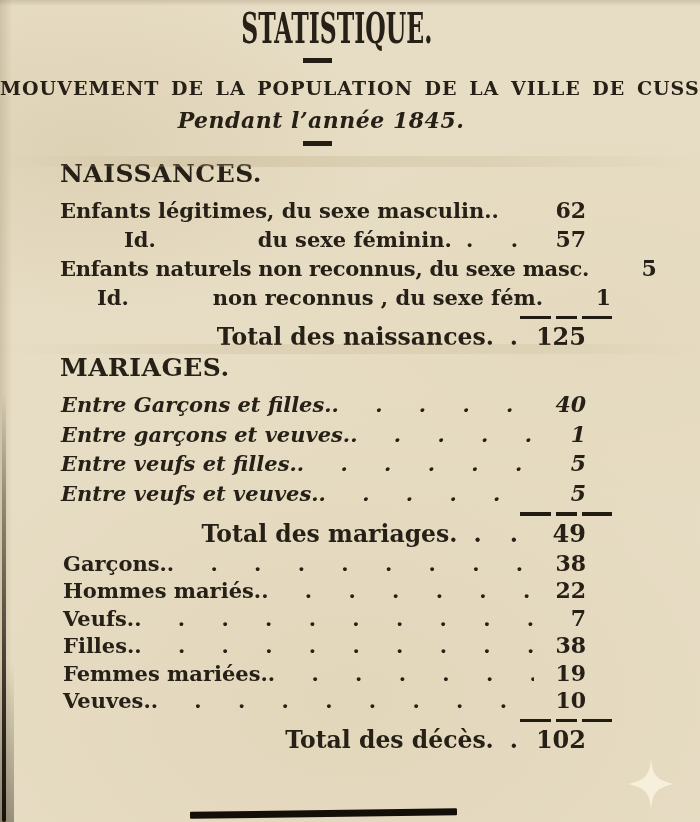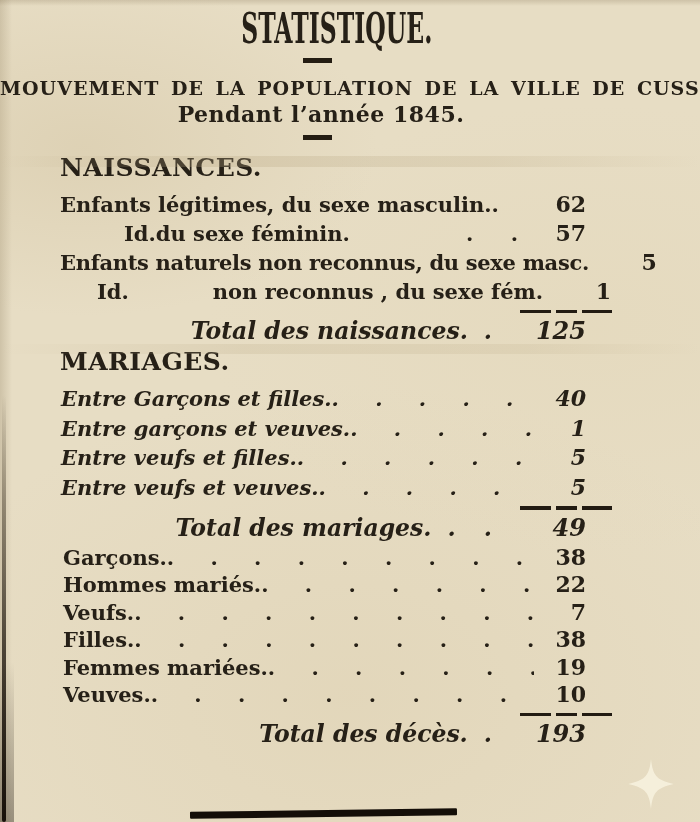--- a/index.html
+++ b/index.html
@@ -44,22 +44,23 @@
 
   .movement {
     margin-top: 14px;
     font-size: 19px;
     letter-spacing: 1px;
     word-spacing: 4px;
     white-space: nowrap;
   }
 
   .period {
-    margin-top: 2px;
+    margin-top: 8px;
     font-size: 22px;
+    font-style: italic;
     letter-spacing: 0.5px;
     padding-right: 58px;
   }
 
   
   .content { margin: 0 114px 0 60px; } 
 
   .sec-heading { text-align: left; font-size: 25px; letter-spacing: 0.5px; line-height: 1.15; }
   .h-naissances { margin-top: 14px; margin-bottom: 7px; }
   .h-mariages   { margin-top: 1px;  margin-bottom: 7px; }
@@ -80,42 +81,42 @@
     text-align: right;
     white-space: nowrap;
     overflow: hidden;
     padding-right: 16px;
     word-spacing: 29px;
   }
   .sec-naissances .leader { word-spacing: 30px; }
   .num { flex: none; width: 52px; text-align: right; font-size: 22px; }
 
   .row.n2 .lbl-id { margin-left: 64px; }
-  .row.n2 .lbl2   { }
+  .row.n2 .lbl2   { margin-left: 102px; }
   .row.n3 .lbl    { letter-spacing: -0.3px; }
   .row.n4 .lbl-id { margin-left: 37px; }
   .row.n4 .lbl2   { margin-left: 84px; }
 
   
   .total-rule {
     display: flex; justify-content: flex-end; gap: 5px;
     width: 92px;
     margin: 4px -26px 0 auto;
   }
   .total-rule i { display: block; height: 3.5px; background: #221b12; }
   .total-rule i:nth-child(1) { width: 31px; }
   .total-rule i:nth-child(2) { width: 21px; }
   .total-rule i:nth-child(3) { width: 30px; }
 
   .total-row {
     display: flex; justify-content: flex-end; align-items: baseline;
-    font-size: 23.5px; line-height: 31px; margin-top: 2px; font-style: italic;
+    font-size: 23.5px; line-height: 31px; margin-top: 2px;
   }
   .total-leader { word-spacing: 20px; margin: 0 12px 0 16px; }
-  .total-row .num { font-size: 24px; width: 56px; margin-left: 26px; }
+  .total-row .num { font-size: 24px; width: 56px; }
 
   
   .bottom-rule {
     position: absolute; left: 190px; top: 810px;
     width: 267px; height: 7px;
     background: #140e08;
     transform: rotate(-0.8deg);
     border-radius: 1px;
   }
 
@@ -268,21 +269,21 @@
       </div>
 
       <div class="total-rule">
           <i></i>
           <i></i>
           <i></i>
         </div>
       <div class="total-row">
         <span class="total-label">Total des décès.</span>
         <span class="total-leader">.</span>
-        <span class="num">193</span>
+        <span class="num">102</span>
       </div>
     </section>
 
   </div>
 
   <div class="bottom-rule"></div>
 
   <div class="sparkle">
     <svg viewBox="0 0 40 44" xmlns="http://www.w3.org/2000/svg">
       <path d="M20 0 C21.6 15 25 18.4 40 22 C25 25.6 21.6 29 20 44 C18.4 29 15 25.6 0 22 C15 18.4 18.4 15 20 0 Z" fill="#f6efdc" opacity="0.96"></path>

